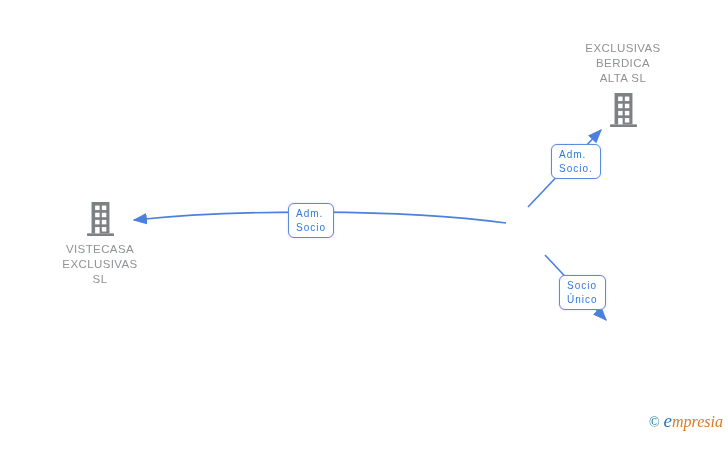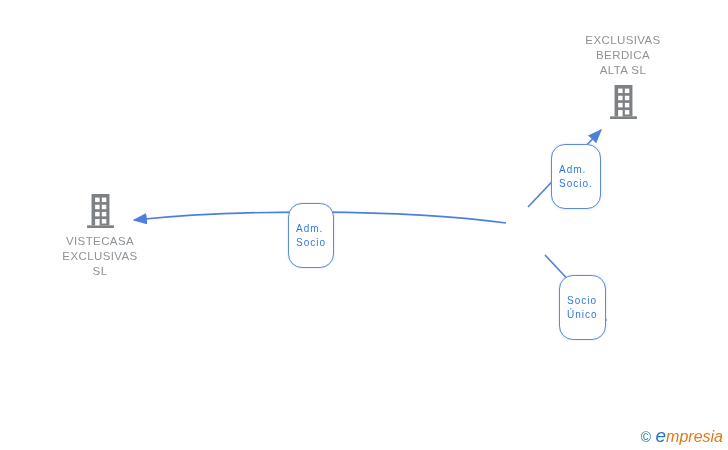--- a/index.html
+++ b/index.html
@@ -6,51 +6,51 @@
   html,body { background:#ffffff; }
   .canvas {
     position:relative;
     width:728px; height:450px;
     background:#ffffff;
     overflow:hidden;
     font-family:"Liberation Sans","DejaVu Sans",sans-serif;
   }
   .edges { position:absolute; left:0; top:0; width:728px; height:450px; }
 
-  .node { position:absolute; width:120px; display:flex; flex-direction:column; align-items:center; }
+  .node { position:absolute; width:120px; display:flex; flex-direction:column; align-items:center;margin-top:8px; }
   .node-label {
     text-align:center;
     font-size:11.5px; line-height:15px; letter-spacing:0.4px;
     color:#8f9295;
   }
   .node-label span { display:block; }
   .node-label.bold {
     font-weight:bold; font-size:12.5px; line-height:16px; color:#7b7d80;
   }
   .icon-building, .icon-person { display:block; }
   .icon-gray { color:#7e8184; }
   .icon-orange { color:#f1572b; }
   .gap-below { margin-bottom:7px; }
   .gap-above { margin-top:6px; }
 
   .edge-label {
     position:absolute;
     background:#ffffff;
     border:1.5px solid #5b8ce0;
-    border-radius:14px;
-    padding:18px 7px;
+    border-radius:6px;
+    padding:3px 7px;
     font-size:10px; line-height:13.5px; letter-spacing:1px;
     color:#2f7ae0;
     box-shadow:0 0 2px rgba(91,140,224,0.35);
   }
   .edge-label span { display:block; }
 
   .brand {
-    position:absolute; right:5px; top:425px;
-    font-family:Liberation Sans, sans-serif;
+    position:absolute; right:5px; top:410px;
+    font-family:Liberation Serif, serif;
     font-style:italic; font-size:16px;
     white-space:nowrap;
   }
   .brand .copy { color:#1d7a94; font-style:normal; font-size:14px; }
   .brand .e { color:#2678bd; font-size:19px; }
   .brand .rest { color:#e07a1e; }
 </style>
 </head>
 <body>
 

